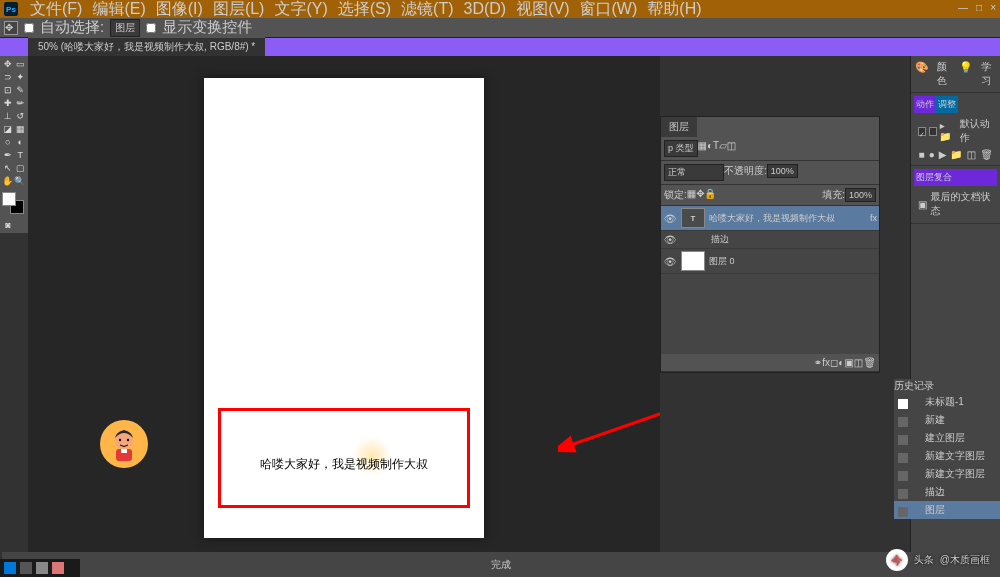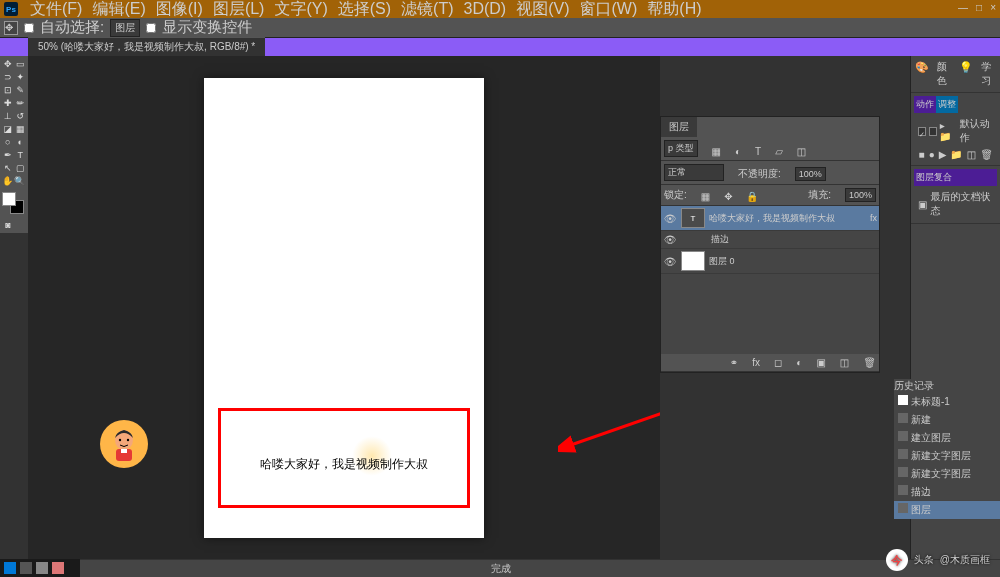--- a/index.html
+++ b/index.html
@@ -23,42 +23,42 @@
 .swatch .bg{position:absolute;width:14px;height:14px;background:#000;border:1px solid #888;bottom:0;right:0}
 .canvas-area{position:absolute;left:28px;right:340px;top:0;bottom:0;background:#262626;display:flex;align-items:center;justify-content:center;overflow:hidden}
 .doc{width:280px;height:460px;background:#fff;position:relative;box-shadow:0 0 10px rgba(0,0,0,.5)}
 .redbox{position:absolute;border:3px solid #ff0000;left:14px;right:14px;top:330px;height:100px}
 .hlcircle{position:absolute;width:40px;height:40px;border-radius:50%;background:radial-gradient(circle,#ffe8b0 0%,rgba(255,232,176,0) 70%);top:358px;left:148px}
 .subtitle{position:absolute;width:100%;text-align:center;top:378px;color:#000;font-size:12px;font-weight:500}
 .arrow{position:absolute;top:350px;left:530px;pointer-events:none}
 .rpanels{position:absolute;right:0;top:0;width:340px;bottom:0;display:flex}
 .layers-float{position:absolute;left:0;top:60px;width:220px;background:#535353;border:1px solid #222}
 .panel-tab{background:#3a3a3a;padding:3px 8px;font-size:10px;display:inline-block}
-.layer-opts{padding:3px;display:flex;align-items:flex-end;gap:14px;flex-wrap:wrap;font-size:9px;border-bottom:1px solid #333}
+.layer-opts{padding:3px;display:flex;align-items:flex-start;gap:0;flex-wrap:wrap;font-size:9px;border-bottom:1px solid #333}
 .layer-opts .sel{background:#3a3a3a;border:1px solid #222;padding:1px 3px;font-size:9px}
 .layer-list{background:#454545}
 .layer{display:flex;align-items:center;padding:2px;border-bottom:1px solid #3a3a3a;gap:4px}
 .layer.sel{background:#5a7aa0}
 .eye{width:14px;font-size:10px;text-align:center}
 .thumb{width:24px;height:20px;background:#fff;border:1px solid #888;font-size:8px;display:flex;align-items:center;justify-content:center}
 .thumb.t{background:#4a4a4a;color:#fff}
 .lname{font-size:9px;flex:1}
 .sublayer{padding-left:30px;font-size:9px;display:flex;align-items:center;gap:4px}
 .rside{position:absolute;right:0;top:0;width:90px;bottom:0;background:#454545;border-left:1px solid #222}
 .rside .ico-row{display:flex;padding:4px;gap:8px;justify-content:flex-end;border-bottom:1px solid #333}
 .rside .ico{width:14px;height:14px;font-size:11px;display:flex;align-items:center;justify-content:center}
 .rside .sec{padding:3px;border-bottom:1px solid #333}
-.rside .sec-t{font-size:9px;padding:2px;background:#4c1d95;margin-bottom:2px}
+.rside .sec-t{font-size:9px;padding:2px;background:#6d28d9;margin-bottom:2px}
 .rside .item{font-size:9px;padding:2px 4px;display:flex;align-items:center;gap:3px}
 .rside .ck{width:9px;height:9px;border:1px solid #888;background:#333}
 .rside .ck.on::after{content:"✓";font-size:7px;color:#ccc}
 .hist{position:absolute;right:0;bottom:40px;width:106px;background:#454545}
-.hist .item{font-size:9px;padding:2px 4px;display:flex;align-items:flex-start;gap:3px}
+.hist .item{font-size:9px;padding:2px 4px;display:flex;align-items:flex-end;gap:17px}
 .hist .hi{width:10px;height:10px;background:#666}
-.statusbar{position:absolute;bottom:0;left:2px;right:0;height:17px;background:#454545;display:flex;align-items:center;padding:0 8px;font-size:9px}
+.statusbar{position:absolute;bottom:0;left:2px;right:0;height:25px;background:#454545;display:flex;align-items:center;padding:0 8px;font-size:9px}
 .winbtns{position:absolute;top:2px;right:4px;display:flex;gap:8px}
 .winbtns span{font-size:10px;cursor:pointer}
 .avatar{position:absolute;left:100px;top:420px;width:48px;height:48px;border-radius:50%;background:#ffb648;display:flex;align-items:center;justify-content:center;overflow:hidden}
 .avatar svg{width:40px;height:40px}
 .wm{position:absolute;bottom:6px;right:10px;display:flex;align-items:center;gap:6px;color:#fff;font-size:16px;font-weight:500;text-shadow:0 0 3px #000}
 .wm .logo{width:22px;height:22px;border-radius:50%;background:#fff;color:#f04142;display:flex;align-items:center;justify-content:center;font-size:11px;font-weight:bold}
 .taskbar{position:absolute;bottom:0;left:0;width:80px;height:18px;background:#1a1a1a;display:flex;align-items:center;gap:4px;padding:0 4px;z-index:10}
 .taskbar .ti{width:12px;height:12px}
 </style>
 </head>

